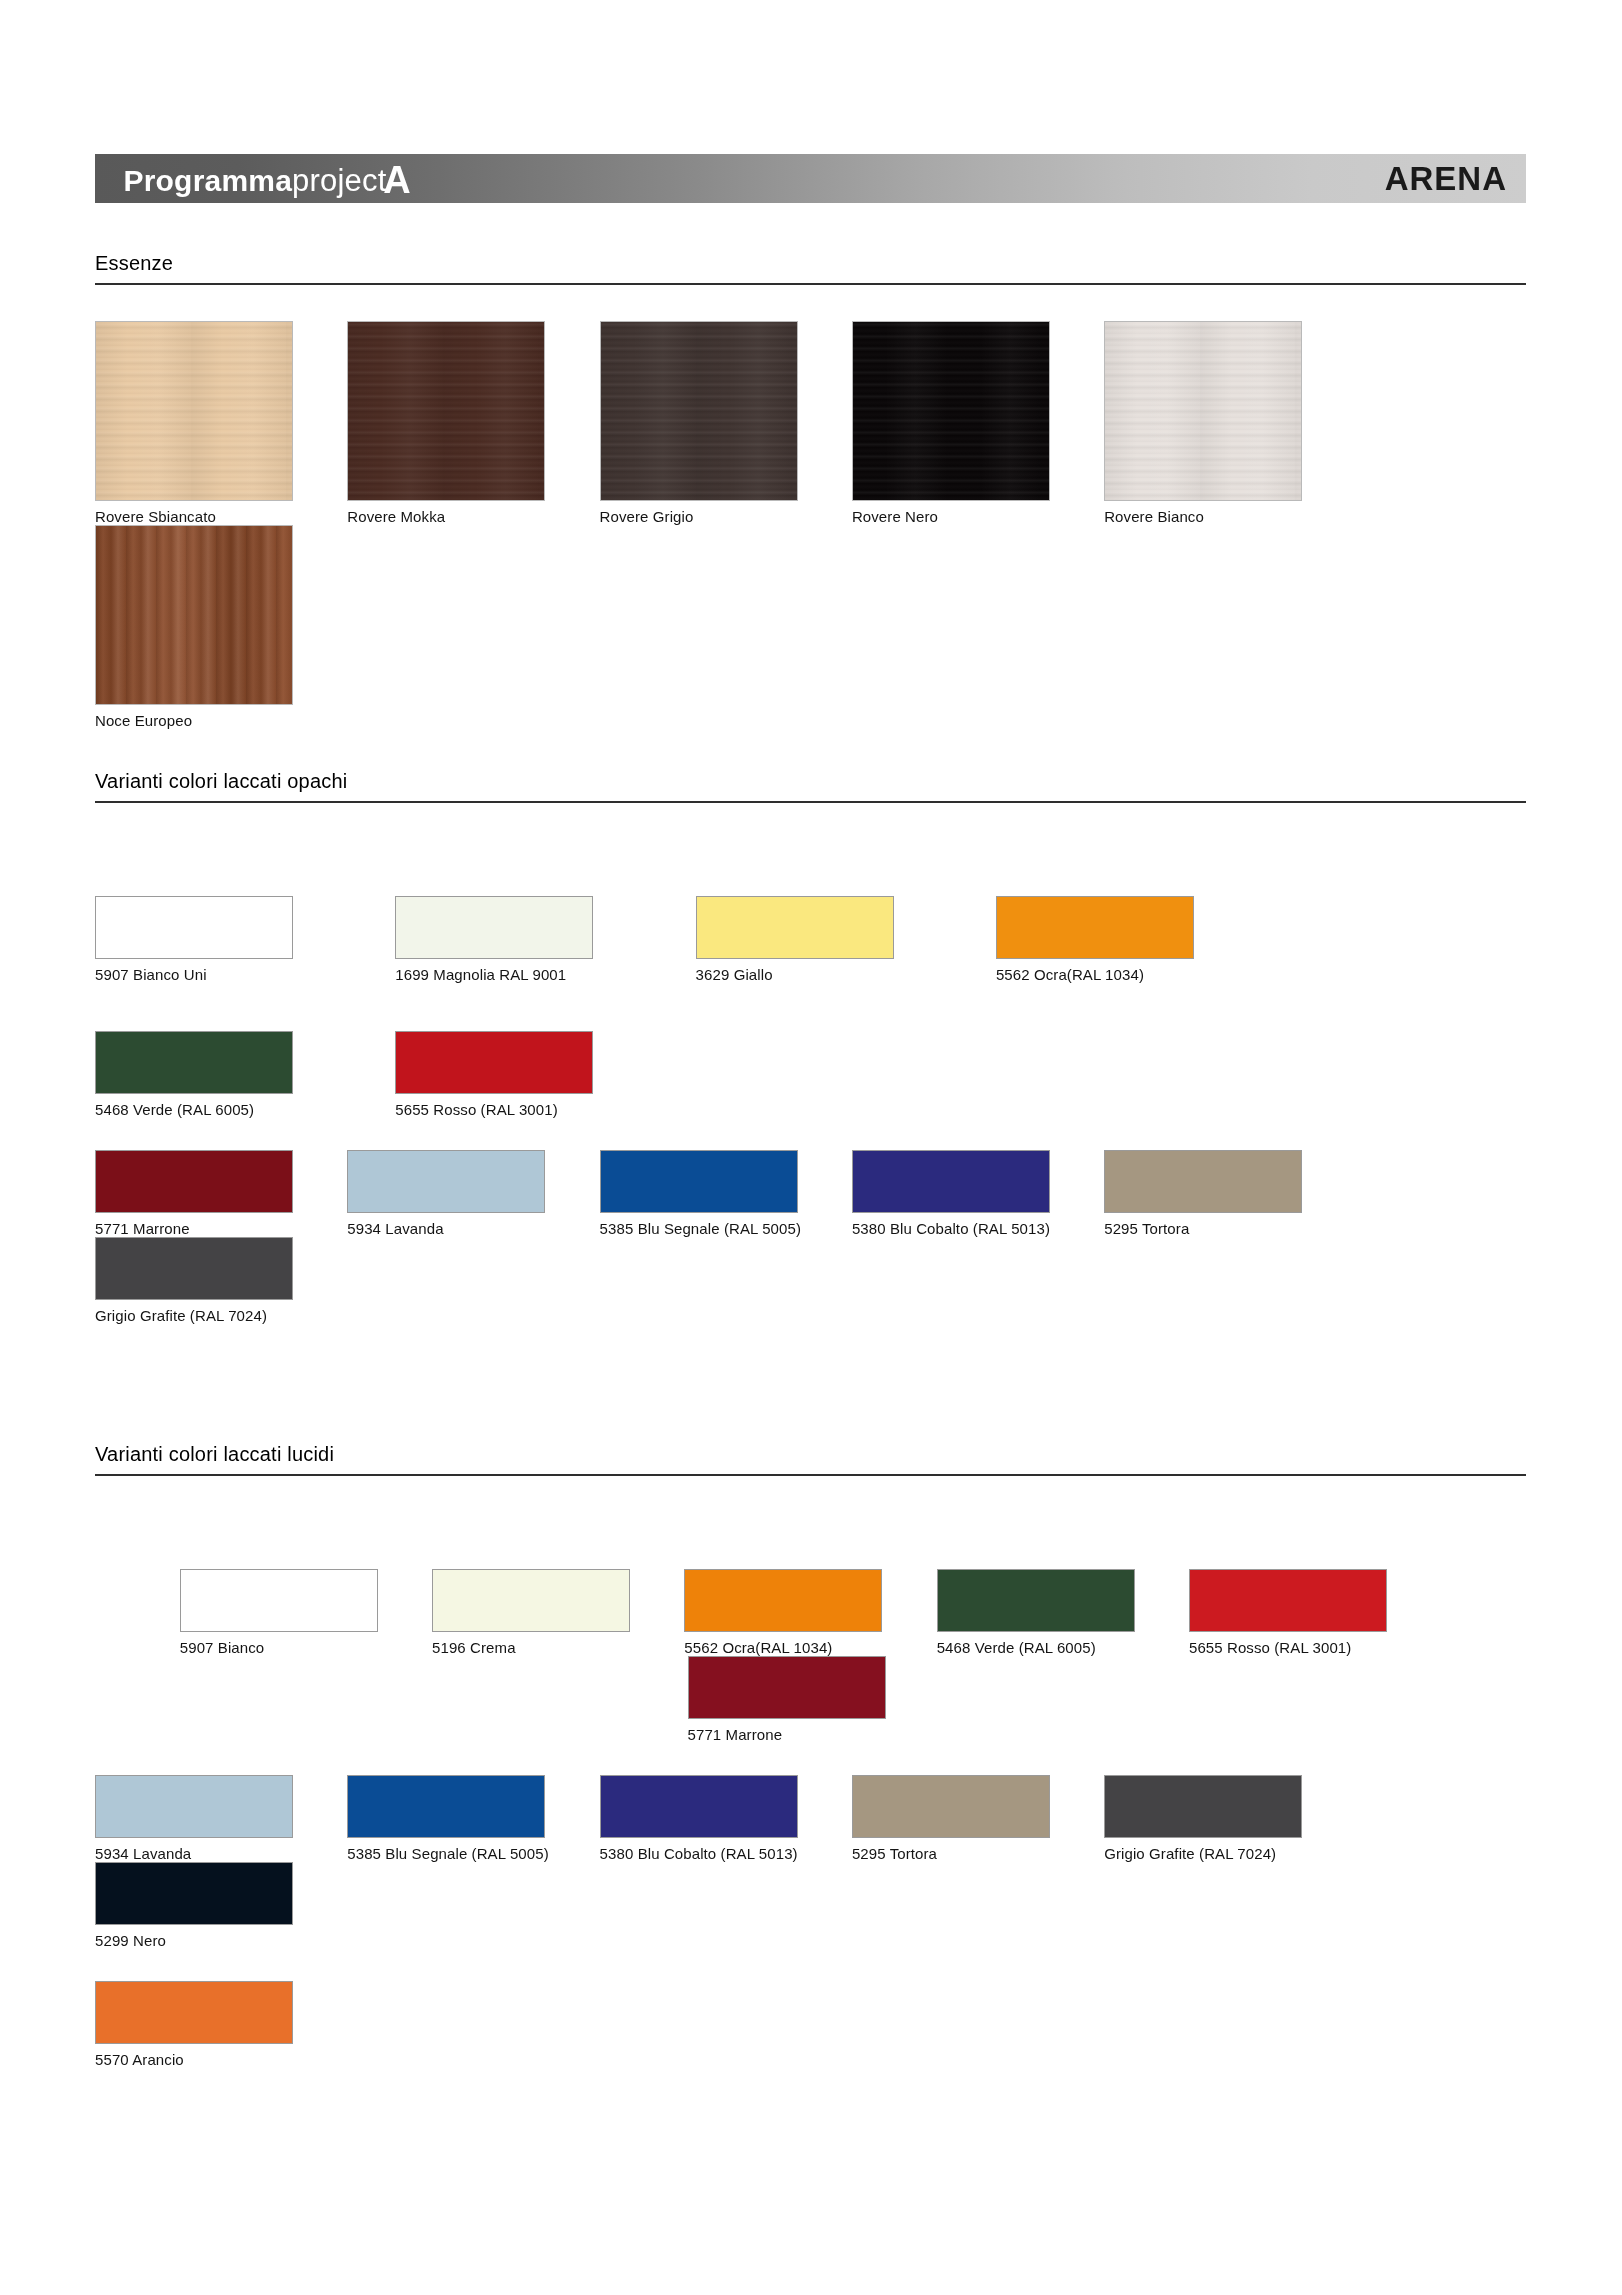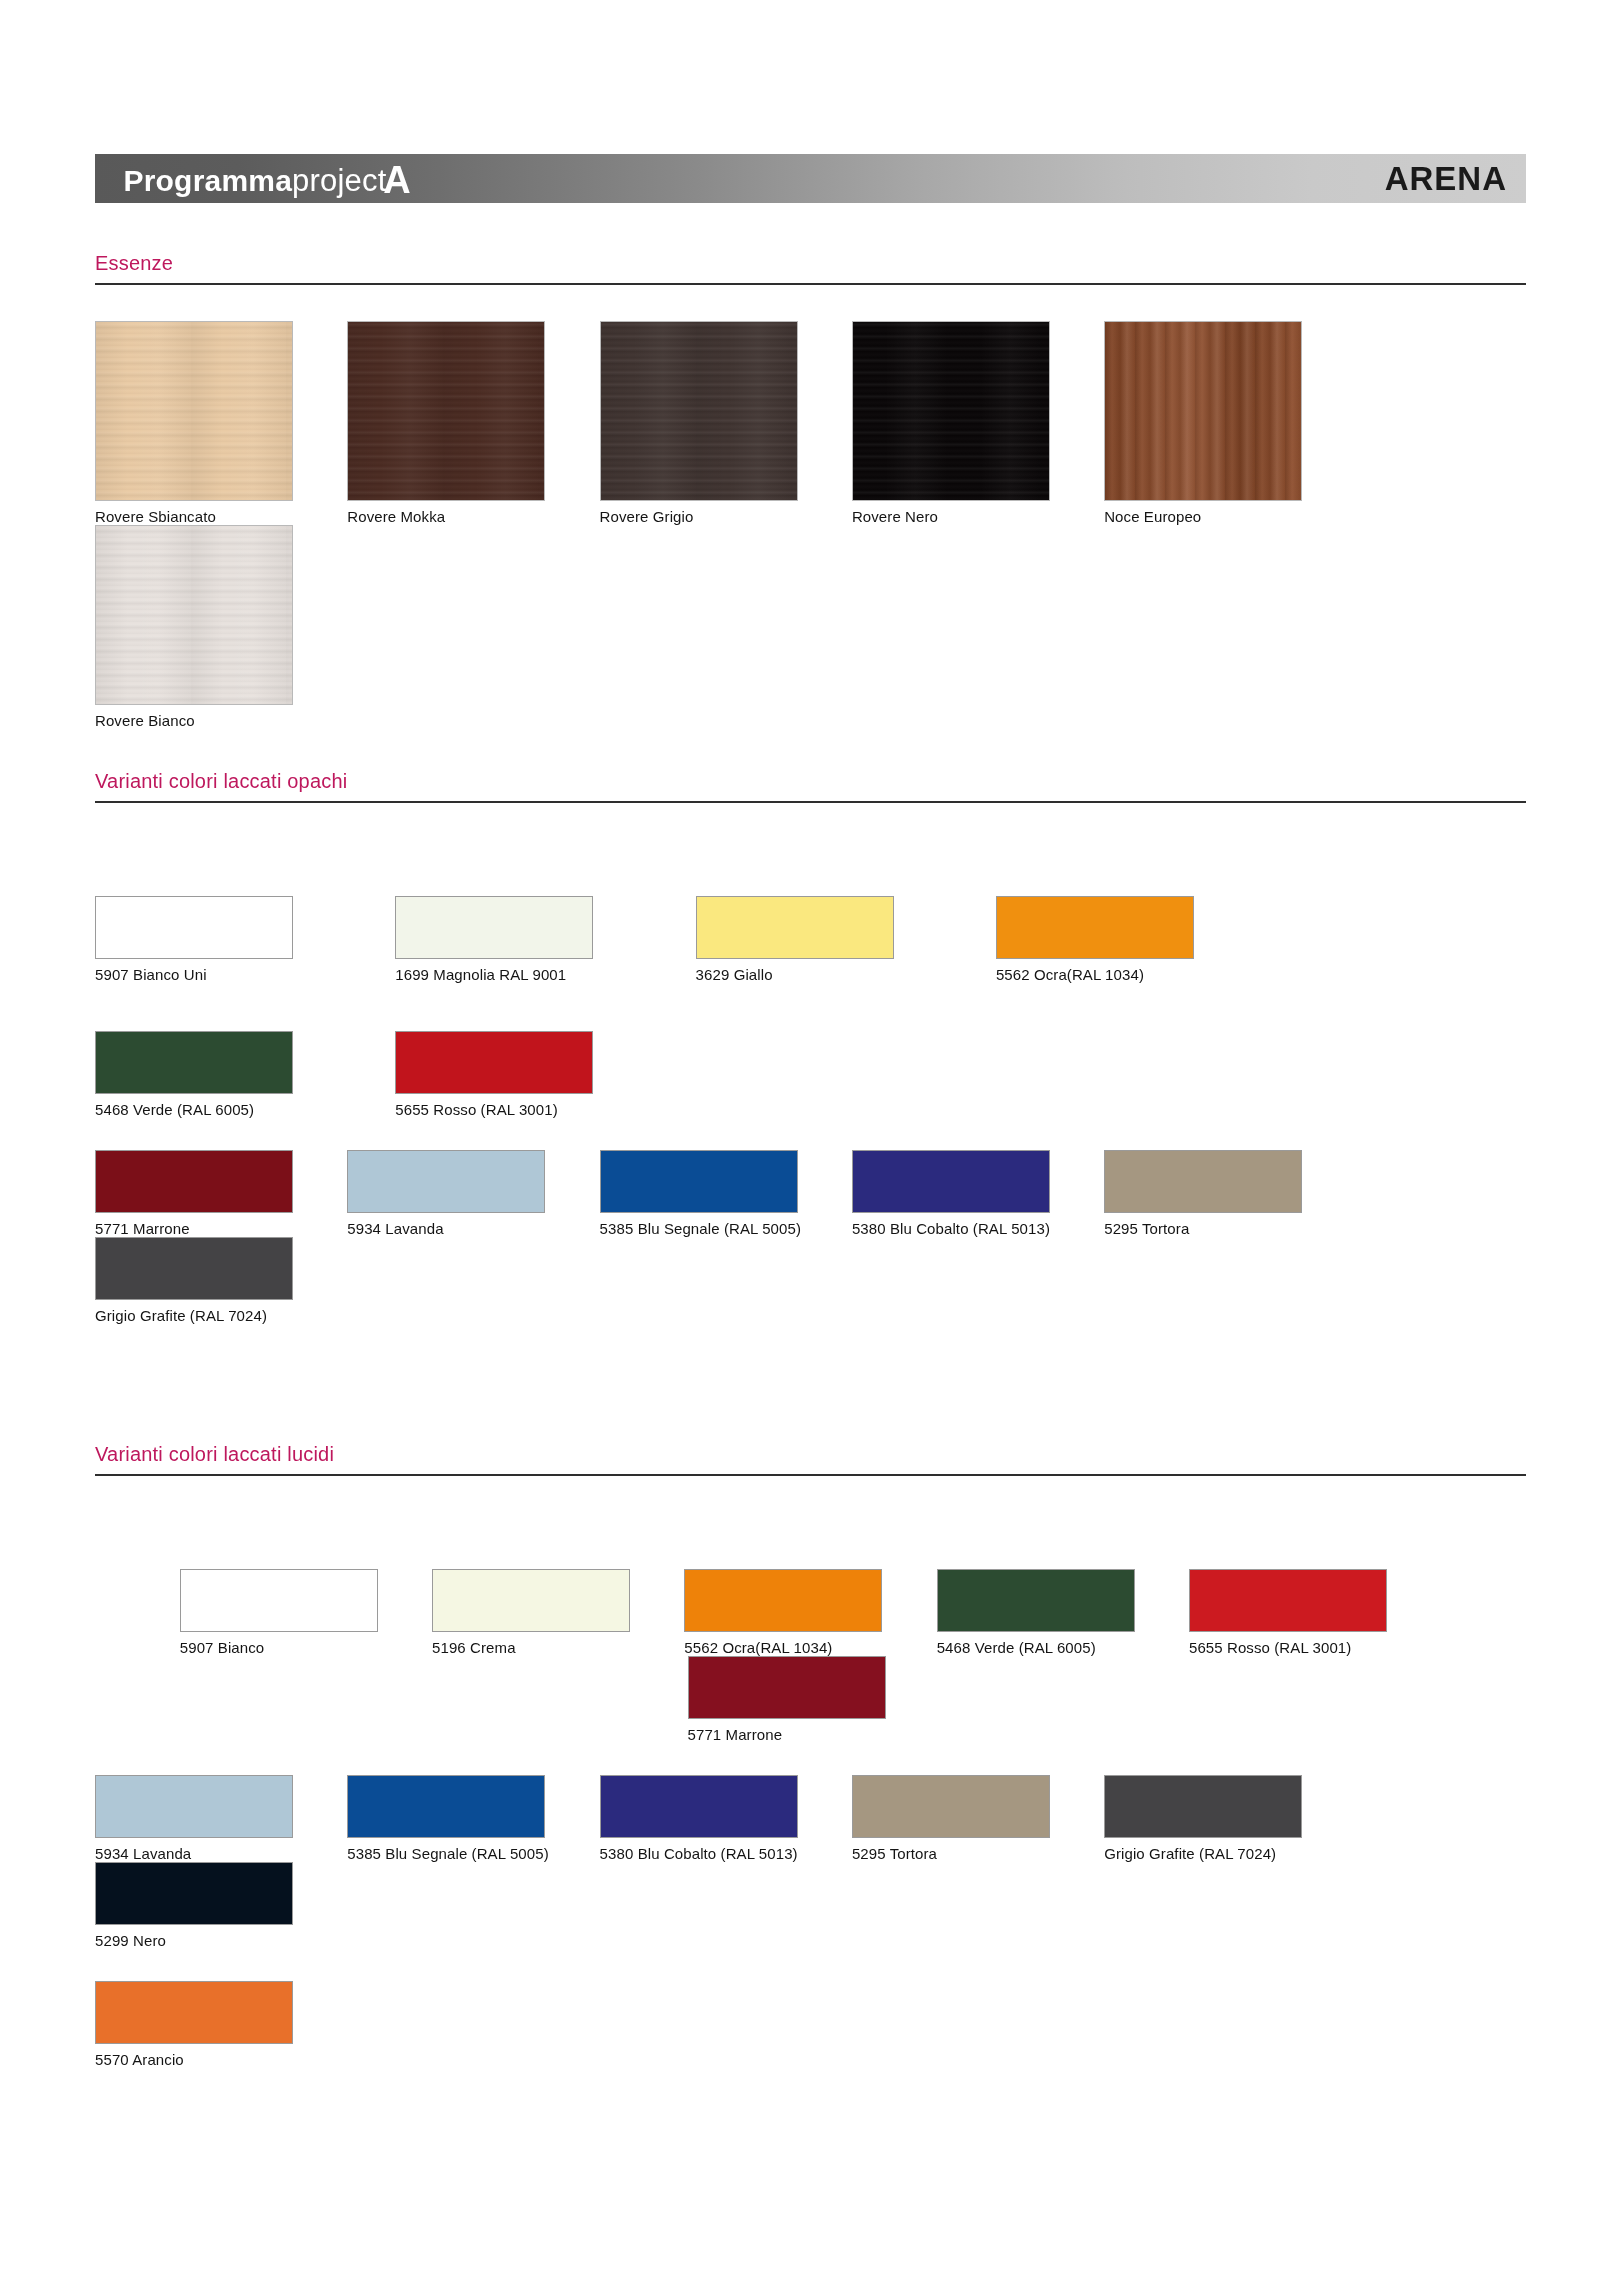--- a/index.html
+++ b/index.html
@@ -63,21 +63,21 @@
     font-size: 33px;
     font-weight: bold;
     color: #1a1a1a;
     letter-spacing: 1px;
   }
 
   
   .section { position: absolute; left: 95px; width: 1431px; }
   .section-title {
     font-size: 20px;
-    color: #be185d;
+    color: #000000;
     font-weight: normal;
     letter-spacing: 0.2px;
     padding-bottom: 8px;
   }
   .section-rule {
     width: 100%;
     height: 1.6px;
     background: #2e2e2e;
   }
 
@@ -187,26 +187,26 @@
       </div>
       <div class="cell">
         <div class="swatch-wood grain-h" style="background-color: rgb(63, 51, 48);"></div>
         <div class="swatch-label">Rovere Grigio</div>
       </div>
       <div class="cell">
         <div class="swatch-wood grain-h" style="background-color: rgb(9, 6, 7);"></div>
         <div class="swatch-label">Rovere Nero</div>
       </div>
       <div class="cell">
+        <div class="swatch-wood grain-h" style="background-color: rgb(231, 225, 221);"></div>
+        <div class="swatch-label">Rovere Bianco</div>
+      </div>
+      <div class="cell">
         <div class="swatch-wood grain-v" style="background-color: rgb(141, 74, 40);"></div>
         <div class="swatch-label">Noce Europeo</div>
-      </div>
-      <div class="cell">
-        <div class="swatch-wood grain-h" style="background-color: rgb(231, 225, 221);"></div>
-        <div class="swatch-label">Rovere Bianco</div>
       </div>
 
     </div>
   </div>
 
   <div class="section" id="sec-opachi">
     <div class="section-title">Varianti colori laccati opachi</div>
     <div class="section-rule"></div>
 
     <div class="grid grid-opachi">

